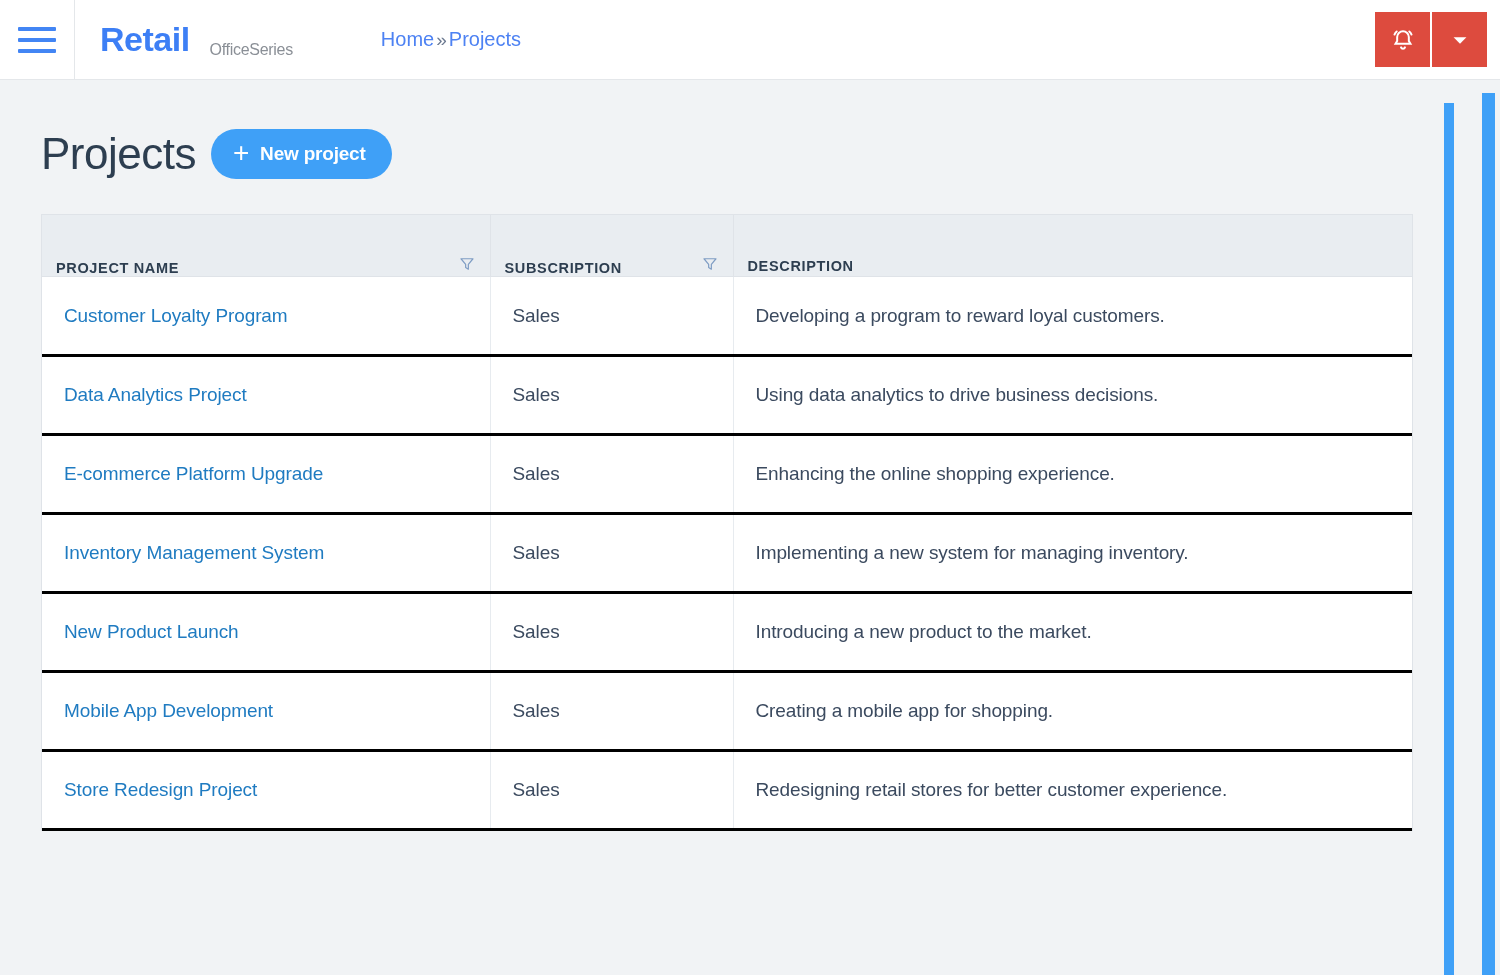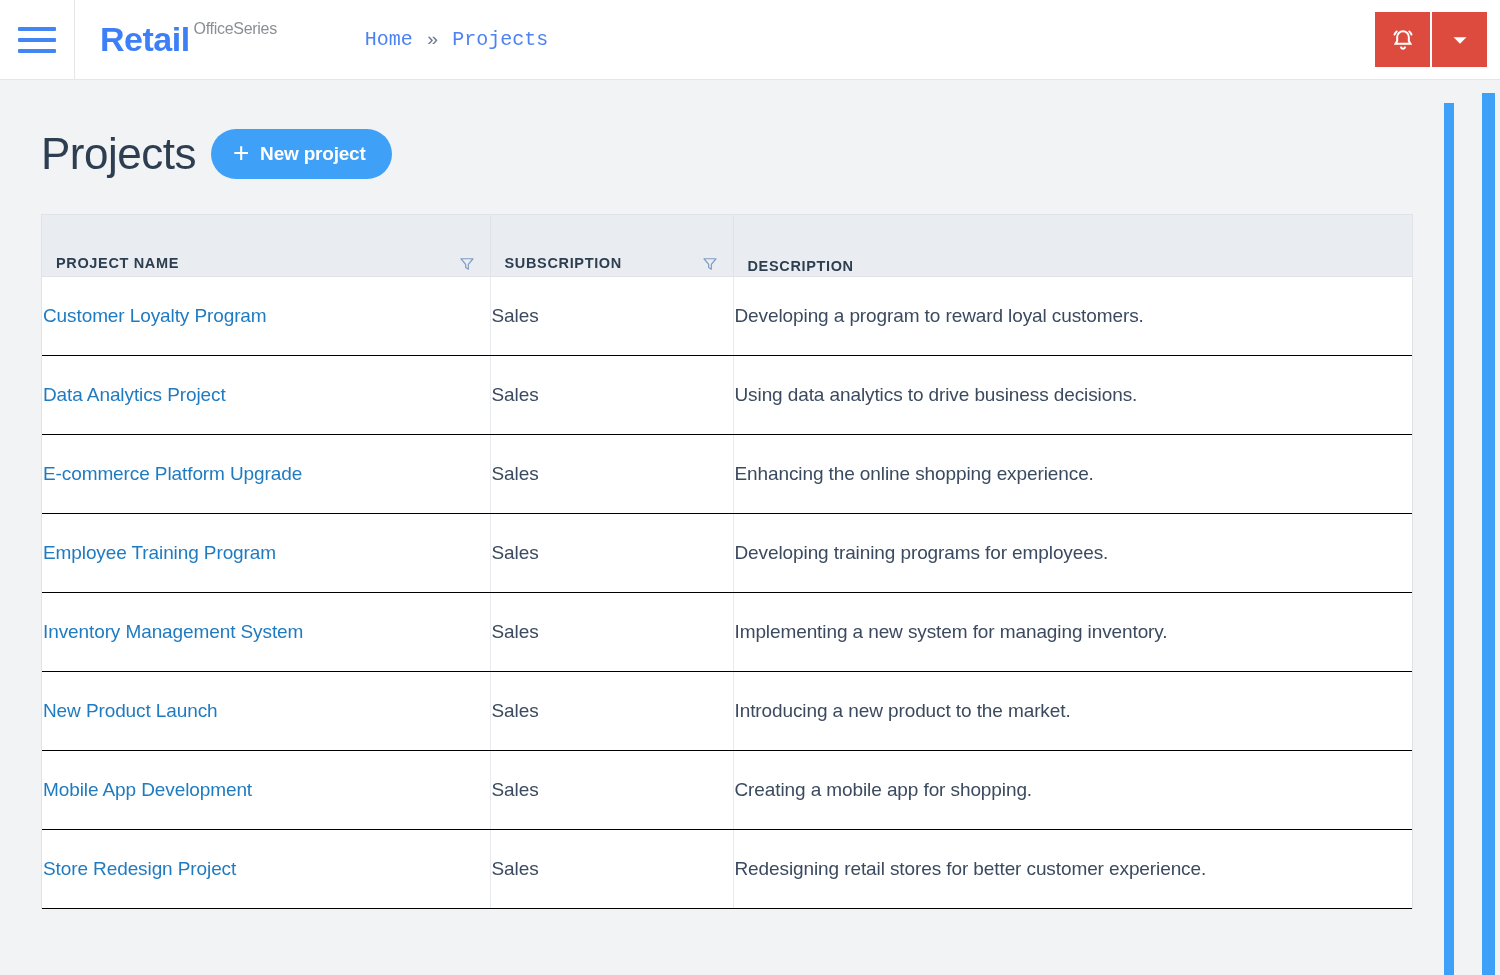--- a/index.html
+++ b/index.html
@@ -43,43 +43,42 @@
   }
 
   .brand-divider {
     width: 1px;
     height: 80px;
     background: #e4e7ea;
   }
 
   .brand {
     display: flex;
-    align-items: flex-start;
+    align-items: flex-end;
     padding-left: 25px;
-    gap: 4px;
+    gap: 20px;
   }
   .brand-main {
     font-size: 34px;
     font-weight: bold;
     color: #3d7ff5;
     letter-spacing: -0.5px;
   }
   .brand-sub {
     font-size: 16px;
     color: #8a8f96;
     letter-spacing: -0.3px;
   }
 
   .breadcrumb {
     display: flex;
     align-items: baseline;
     margin-left: 88px;
     font-size: 20px;
-    gap: 14px;
-    font-family: Liberation Mono, monospace;
+    gap: 2px;
   }
   .breadcrumb a {
     color: #4d82f3;
     text-decoration: none;
     cursor: pointer;
   }
   .breadcrumb .sep {
     color: #6c7a91;
     font-size: 19px;
   }
@@ -171,34 +170,34 @@
     color: #2d3e50;
     letter-spacing: 0.65px;
     padding: 0 0 0 14px;
     border-right: 1px solid #dfe3e8;
     border-bottom: 1px solid #dfe3e8;
     vertical-align: middle;
   }
   thead th:last-child { border-right: none; }
   .th-inner {
     display: flex;
-    align-items: flex-start;
+    align-items: flex-end;
     justify-content: space-between;
     padding-right: 14px;
     margin-top: 40px;
   }
   .filter-icon { cursor: pointer; display: block; }
 
   tbody td {
     height: 79px;
     font-size: 19px;
     color: #3b4a5f;
-    padding: 0 0 0 1px;
+    padding: 0 0 0 22px;
     border-right: 1px solid #e7ebef;
-    border-bottom: 1px solid #000000;
+    border-bottom: 3px solid #000000;
     vertical-align: middle;
     letter-spacing: -0.1px;
   }
   tbody td:last-child { border-right: none; }
   tbody td a {
     color: #1f7bc1;
     text-decoration: none;
     cursor: pointer;
     font-size: 19px;
   }
@@ -329,25 +328,20 @@
             <td class="col-name"><a>Data Analytics Project</a></td>
             <td class="col-sub">Sales</td>
             <td class="col-desc">Using data analytics to drive business decisions.</td>
           </tr>
           <tr>
             <td class="col-name"><a>E-commerce Platform Upgrade</a></td>
             <td class="col-sub">Sales</td>
             <td class="col-desc">Enhancing the online shopping experience.</td>
           </tr>
           <tr>
-            <td class="col-name"><a>Employee Training Program</a></td>
-            <td class="col-sub">Sales</td>
-            <td class="col-desc">Developing training programs for employees.</td>
-          </tr>
-          <tr>
             <td class="col-name"><a>Inventory Management System</a></td>
             <td class="col-sub">Sales</td>
             <td class="col-desc">Implementing a new system for managing inventory.</td>
           </tr>
           <tr>
             <td class="col-name"><a>New Product Launch</a></td>
             <td class="col-sub">Sales</td>
             <td class="col-desc">Introducing a new product to the market.</td>
           </tr>
           <tr>

